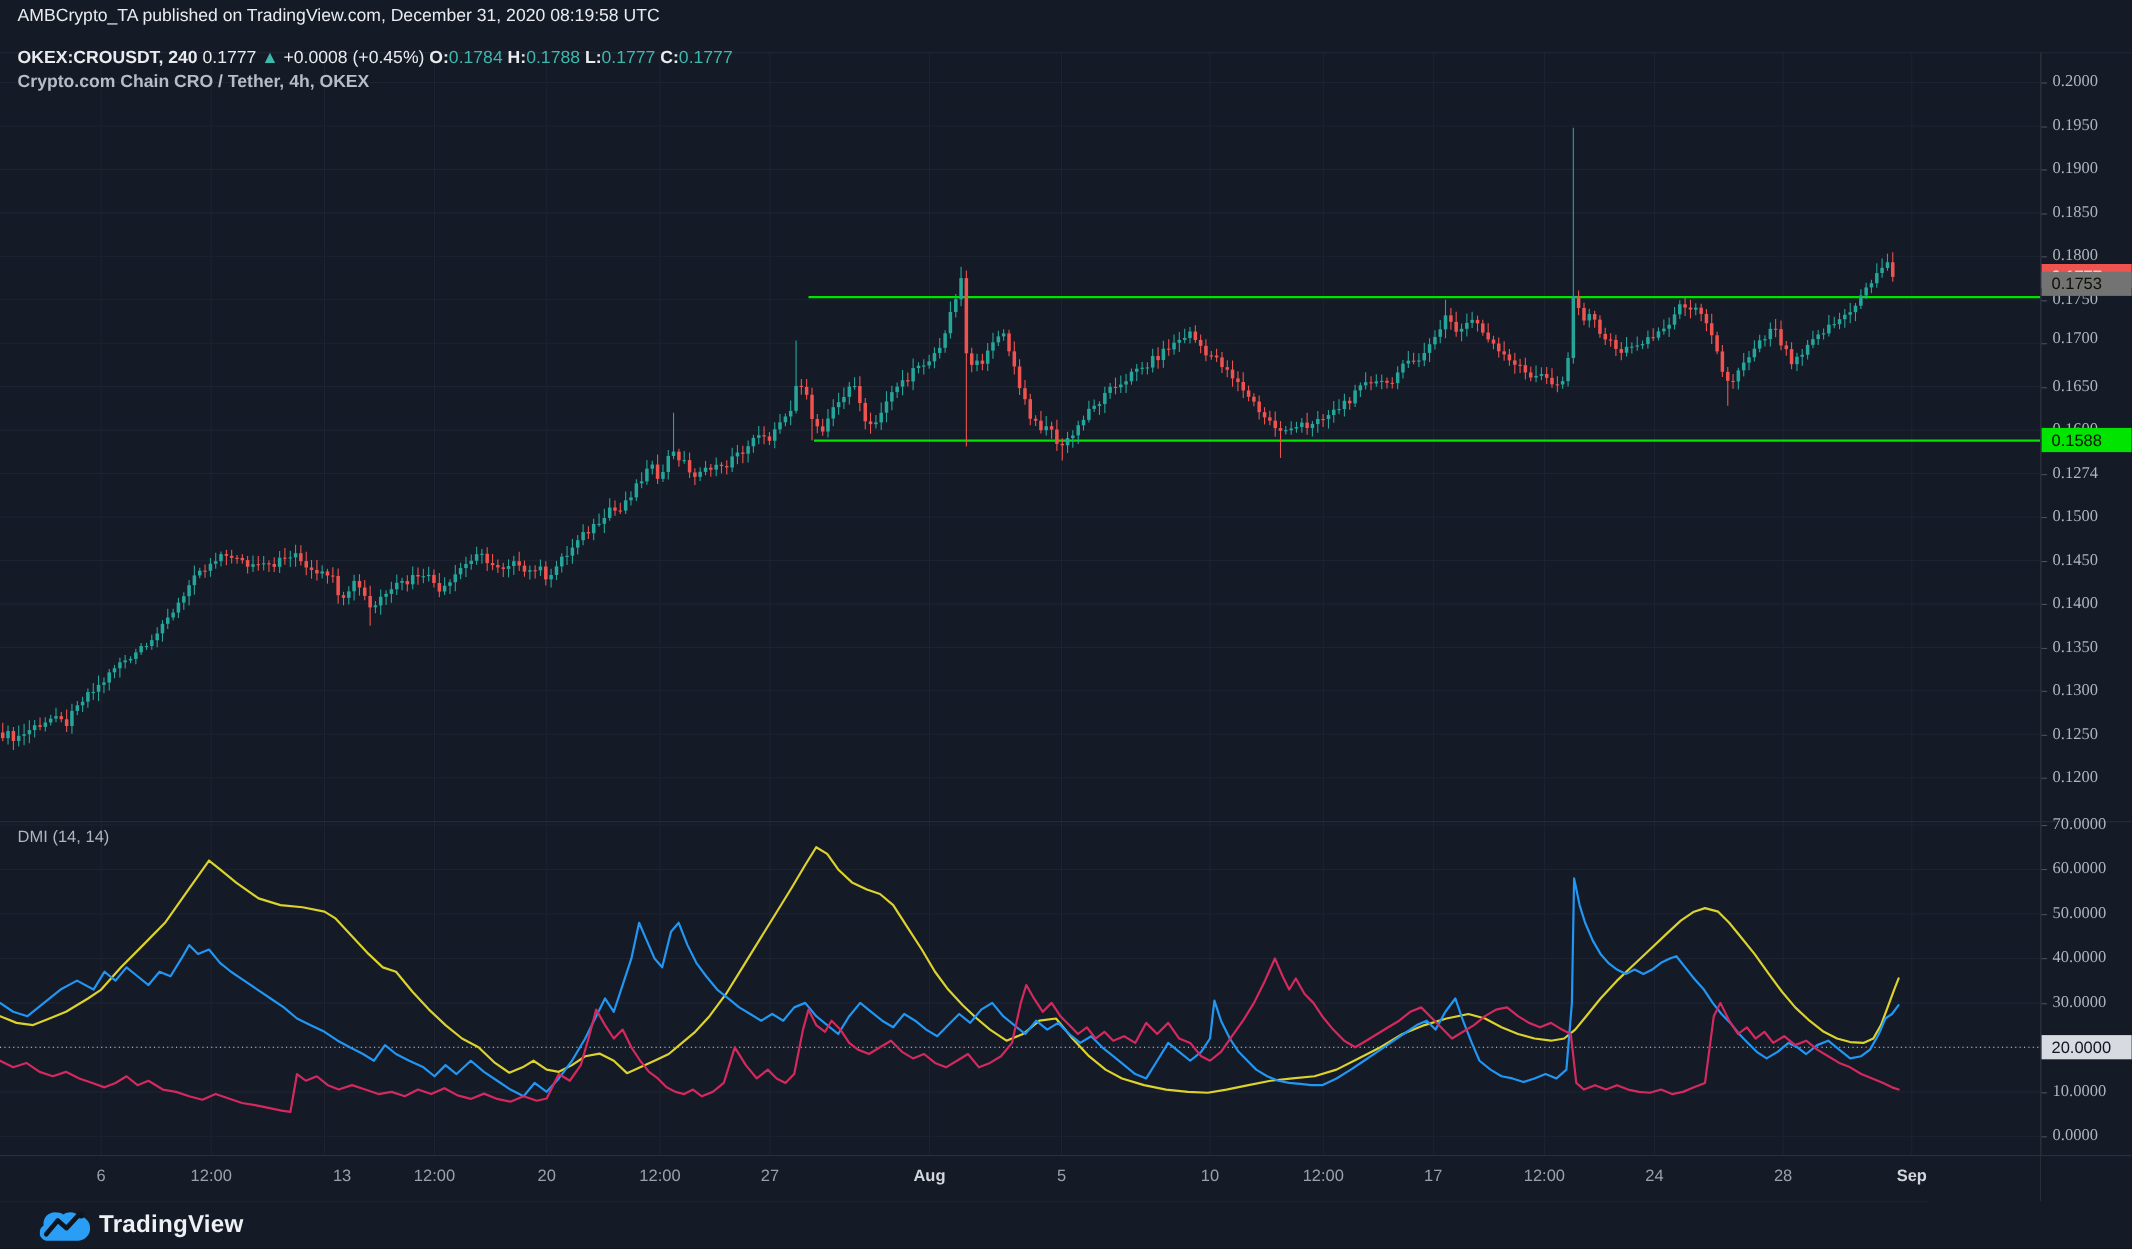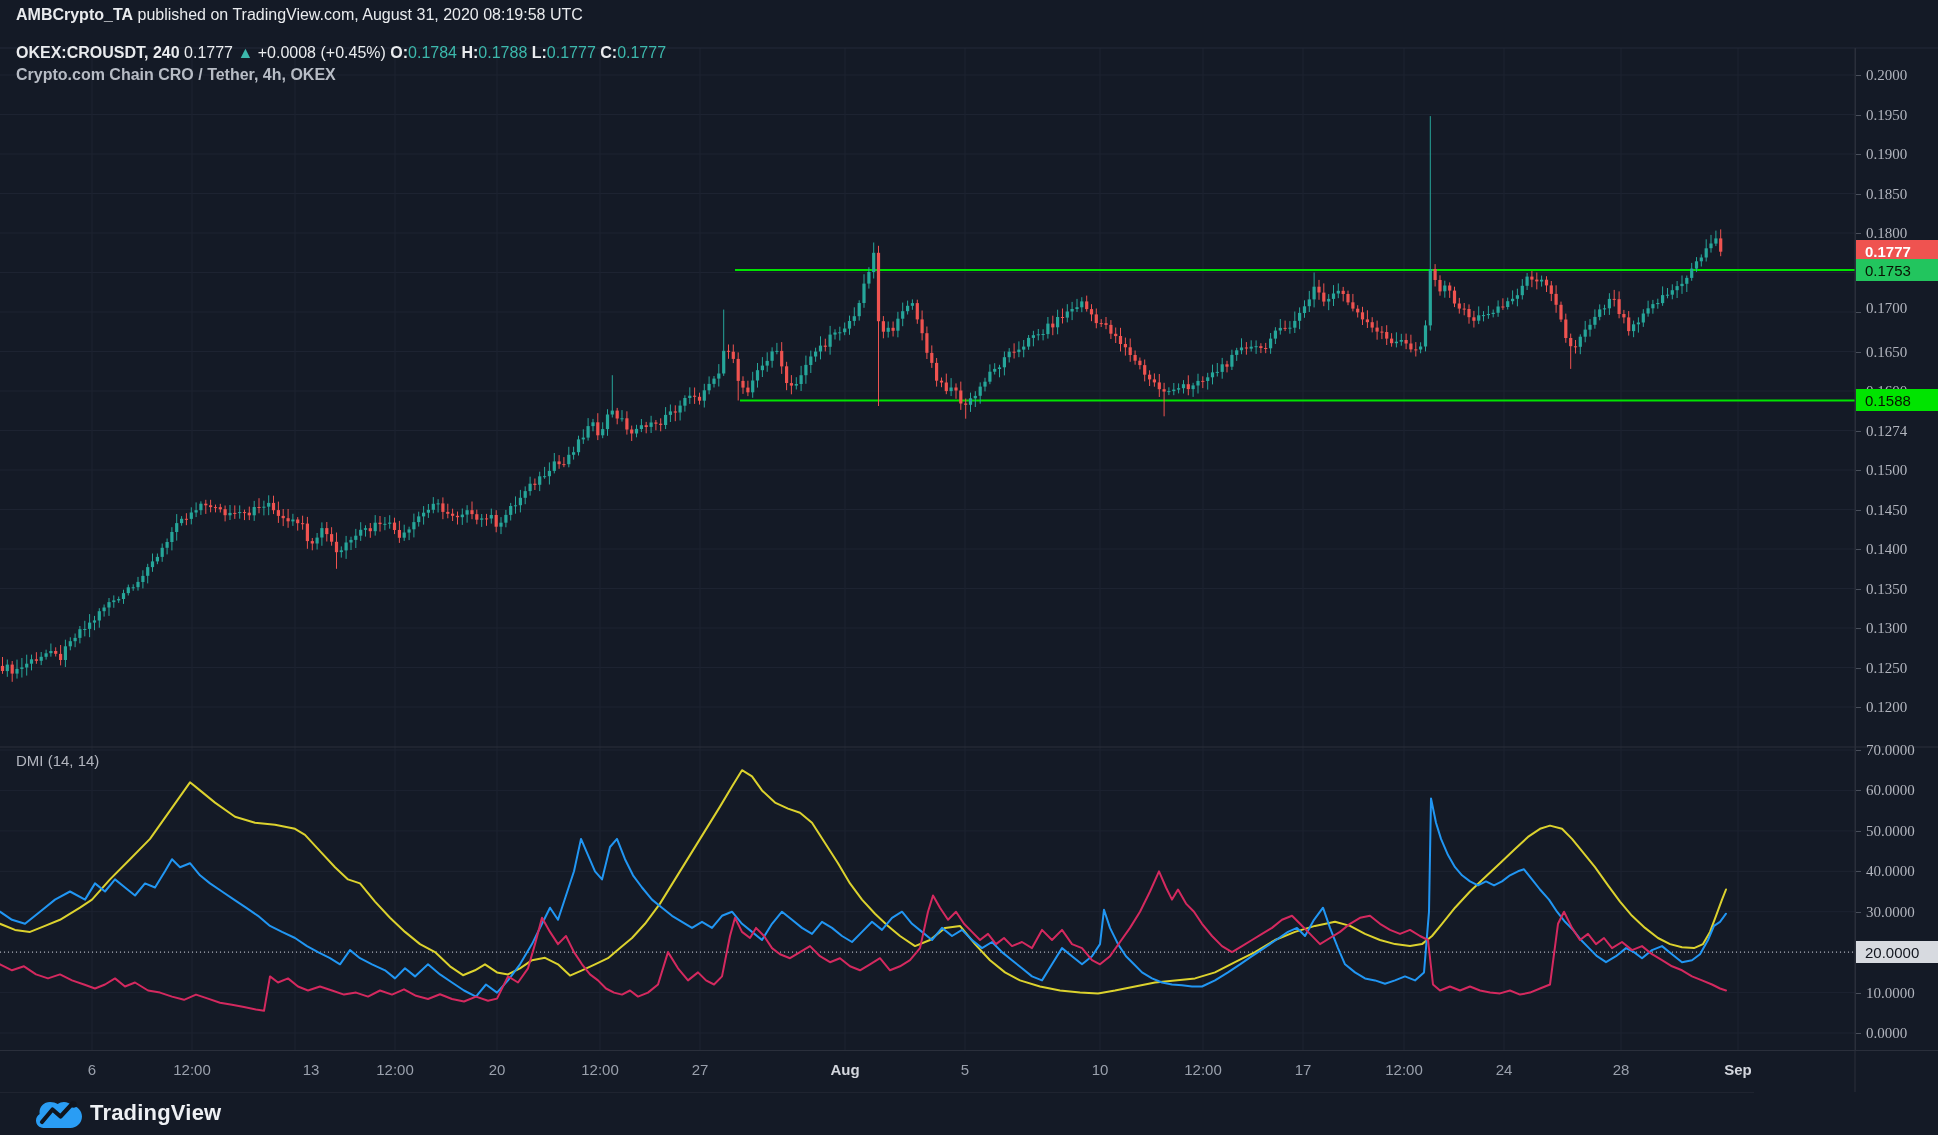--- a/index.html
+++ b/index.html
@@ -2,21 +2,21 @@
 <html><head>
 <meta charset="utf-8">
 <style>
   html,body{margin:0;padding:0;background:#10141d;}
   #stage{position:relative;width:1938px;height:1135px;background:#141a26;overflow:hidden;
          font-family:"Liberation Sans",sans-serif;-webkit-font-smoothing:antialiased;}
   .abs{position:absolute;}
   #chart-svg{position:absolute;left:0;top:0;z-index:1;}
   
   #hdr1{left:16px;top:6px;font-size:16px;color:#e9ebee;z-index:6;white-space:nowrap;}
-  #hdr1 b{font-weight:700;}
+  #hdr1 b{font-weight:400;}
   #hdr2{left:16px;top:28px;font-size:16px;color:#e9ebee;z-index:6;white-space:nowrap;margin-top:16px;}
   #hdr2 .sym{font-weight:700;}
   #hdr2 .teal{color:#3cb8ac;}
   #hdr2 .lbl{font-weight:700;color:#e9ebee;}
   #pane-title{left:16px;top:66px;font-size:16px;font-weight:700;color:#b7bcc5;z-index:6;white-space:nowrap;}
   #dmi-title{left:16px;top:752px;font-size:15px;color:#b2b5be;z-index:6;white-space:nowrap;}
   
   #price-axis{left:1855px;top:48px;width:83px;height:1002px;border-left:1px solid #2a2f3b;z-index:4;}
   .tick-label{position:absolute;left:10px;transform:translateY(-50%);font-size:15px;color:#b2b5be;white-space:nowrap;font-family:Liberation Serif, serif;}
   .tick-dash{position:absolute;left:0;width:5px;height:1px;background:#4a505c;}
@@ -797,21 +797,21 @@
         <line x1="1720.7" y1="229.4" x2="1720.7" y2="256.2" stroke="#ef5350" stroke-width="1"></line>
         <rect x="1719.1" y="238.4" width="3.2" height="13.3" fill="#ef5350"></rect>
       </g>
       <line x1="0" y1="952.1" x2="1855" y2="952.1" stroke="#d2d6dd" stroke-width="1" stroke-dasharray="1 3"></line>
       <polyline points="0,923.8 15,929.9 30,931.9 45,925.9 60,919.8 80,907.7 92,899.6 110,879.4 130,859.2 150,838.9 170,810.6 190,782.3 200,790.4 215,802.6 235,816.7 255,822.8 275,824.8 295,828.8 305,834.9 320,851.1 335,867.2 348,879.4 360,883.4 375,901.6 390,917.8 405,931.9 420,944.1 435,952.1 450,966.3 463,975.2 475,970.3 485,964.3 497,972.4 508,974.4 520,968.3 532,960.2 545,957.8 558,964.3 570,975.6 582,970.3 595,964.3 608,958.2 620,948.1 632,938.0 645,923.8 660,903.6 675,879.4 690,855.1 705,830.9 720,806.6 732,786.4 742,770.2 752,776.3 762,790.4 775,802.6 788,808.6 800,812.7 812,822.8 825,843.0 838,863.2 850,883.4 862,899.6 875,913.7 888,925.9 900,936.0 915,946.1 930,940.0 945,927.9 960,925.9 975,944.1 990,960.2 1005,972.4 1020,980.4 1040,986.5 1060,990.5 1080,992.6 1098,993.4 1115,990.5 1135,986.5 1155,982.5 1175,980.4 1195,978.4 1215,972.4 1235,962.2 1255,952.1 1275,940.0 1295,931.9 1315,925.9 1335,921.8 1350,925.9 1365,933.9 1380,940.0 1395,944.1 1410,946.1 1422,944.1 1432,936.0 1442,923.8 1455,907.7 1470,891.5 1485,877.3 1500,863.2 1515,849.0 1528,836.9 1540,828.8 1550,825.6 1562,828.8 1572,838.9 1582,851.1 1595,867.2 1608,885.4 1620,901.6 1632,915.8 1645,927.9 1658,938.0 1670,944.1 1682,947.3 1694,948.1 1703,944.1 1710,931.9 1716,915.8 1722,899.6 1726,889.5" fill="none" stroke="#dcd22e" stroke-width="2" stroke-linejoin="round" stroke-linecap="round"></polyline>
       <polyline points="0,911.7 12,919.8 25,923.8 40,911.7 55,899.6 70,891.5 85,899.6 95,883.4 105,891.5 115,879.4 125,887.5 135,895.5 145,883.4 155,887.5 165,871.3 172,859.2 180,867.2 190,863.2 200,875.3 210,883.4 222,891.5 234,899.6 246,907.7 258,915.8 270,925.9 282,931.9 295,938.0 307,946.1 318,952.1 330,958.2 340,964.3 350,950.1 360,958.2 372,964.3 385,970.3 395,978.4 405,968.3 415,976.4 428,964.3 440,974.4 452,982.5 464,990.5 476,996.6 486,984.5 497,992.6 508,980.4 520,964.3 532,944.1 542,923.8 550,907.7 558,919.8 566,895.5 574,871.3 581,838.9 588,855.1 595,871.3 602,879.4 610,847.0 617,838.9 625,859.2 633,875.3 642,887.5 652,899.6 662,907.7 672,915.8 682,921.8 692,927.9 702,921.8 712,927.9 722,915.8 732,911.7 742,923.8 752,931.9 762,940.0 772,923.8 782,911.7 792,919.8 802,927.9 812,933.9 822,921.8 832,927.9 842,936.0 852,942.0 862,931.9 872,921.8 882,929.9 892,917.8 902,911.7 912,923.8 922,931.9 932,940.0 942,927.9 952,936.0 962,929.9 972,940.0 982,948.1 992,942.0 1002,952.1 1012,960.2 1022,968.3 1032,976.4 1042,980.4 1052,964.3 1062,948.1 1072,956.2 1082,964.3 1092,956.2 1100,944.1 1104,909.7 1110,927.9 1118,944.1 1126,956.2 1134,964.3 1142,972.4 1152,978.4 1162,982.5 1172,984.5 1182,985.3 1192,986.5 1202,986.5 1215,980.4 1228,972.4 1240,964.3 1252,956.2 1264,948.1 1276,940.0 1288,931.9 1297,927.9 1305,936.0 1314,919.8 1323,907.7 1330,927.9 1338,948.1 1345,964.3 1355,972.4 1365,978.4 1375,980.4 1385,983.7 1395,980.4 1405,976.4 1415,980.4 1424,972.4 1429,911.7 1431,798.5 1436,822.8 1441,838.9 1448,855.1 1455,867.2 1462,875.3 1470,881.4 1478,885.4 1486,881.4 1494,885.4 1502,881.4 1510,875.3 1518,871.3 1524,869.3 1532,879.4 1540,889.5 1549,899.6 1557,911.7 1565,921.8 1573,929.9 1581,940.0 1589,948.1 1597,956.2 1606,962.2 1616,956.2 1626,948.1 1634,952.1 1642,958.2 1652,950.1 1662,946.1 1672,954.2 1682,962.2 1692,960.2 1700,954.2 1708,940.0 1714,925.9 1720,921.8 1726,913.7" fill="none" stroke="#2196f3" stroke-width="2" stroke-linejoin="round" stroke-linecap="round"></polyline>
       <polyline points="0,964.3 12,970.3 24,966.3 36,974.4 48,978.4 60,974.4 72,980.4 84,984.5 95,988.5 105,984.5 115,978.4 125,986.5 135,982.5 148,990.5 160,992.6 172,996.6 184,999.8 196,994.6 208,998.6 220,1002.7 232,1004.7 244,1007.1 256,1009.6 264,1010.8 270,976.4 278,982.5 288,978.4 298,986.5 308,990.5 320,986.5 332,990.5 344,994.6 356,992.6 368,996.6 380,990.5 392,994.6 404,989.3 416,995.8 428,999.0 440,994.2 452,999.0 464,1001.5 476,996.6 488,1000.7 497,998.6 508,976.4 518,982.5 528,968.3 535,944.1 542,917.8 550,931.9 558,944.1 566,936.0 574,952.1 582,964.3 590,974.4 598,980.4 606,988.5 614,992.6 622,994.6 630,990.5 638,996.6 648,992.6 658,984.5 668,952.1 678,968.3 688,980.4 698,972.4 706,980.4 714,984.5 722,976.4 730,936.0 735,917.8 742,931.9 750,938.0 756,927.9 764,936.0 772,948.1 780,954.2 790,958.2 800,952.1 810,946.1 820,956.2 830,962.2 840,958.2 850,966.3 860,970.3 870,964.3 880,958.2 890,970.3 900,966.3 910,960.2 920,948.1 928,911.7 933,895.5 940,907.7 948,919.8 956,911.7 964,923.8 972,931.9 980,940.0 988,933.9 996,944.1 1004,938.0 1012,946.1 1022,942.0 1032,948.1 1042,929.9 1052,940.0 1062,929.9 1072,944.1 1082,948.1 1092,960.2 1100,964.3 1110,956.2 1120,942.0 1130,927.9 1140,911.7 1150,891.5 1159,871.3 1166,887.5 1172,899.6 1178,889.5 1186,903.6 1194,911.7 1202,923.8 1212,936.0 1222,946.1 1232,952.1 1242,946.1 1252,940.0 1262,933.9 1272,927.9 1282,919.8 1292,915.8 1300,923.8 1310,933.9 1320,944.1 1330,938.0 1340,931.9 1350,923.8 1360,917.8 1370,915.8 1380,923.8 1390,929.9 1400,933.9 1410,929.9 1420,936.0 1428,940.0 1433,984.5 1440,990.5 1450,986.5 1460,990.5 1470,986.5 1480,990.5 1490,992.6 1500,993.4 1510,990.5 1520,994.6 1530,992.6 1540,988.5 1550,984.5 1558,923.8 1564,911.7 1572,927.9 1580,940.0 1588,933.9 1596,944.1 1604,938.0 1612,948.1 1622,942.0 1632,950.1 1642,946.1 1652,954.2 1662,960.2 1672,966.3 1682,970.3 1692,976.4 1702,980.4 1712,984.5 1720,988.5 1726,990.5" fill="none" stroke="#d4295f" stroke-width="2" stroke-linejoin="round" stroke-linecap="round"></polyline>
       <line x1="1855" y1="48" x2="1855" y2="1092" stroke="#2a2f3b" stroke-width="1"></line>
     </svg>
 
-  <div id="hdr1" class="abs"><b>AMBCrypto_TA</b><span> published on TradingView.com, August 31, 2020 08:19:58 UTC</span></div>
+  <div id="hdr1" class="abs"><b>AMBCrypto_TA</b><span> published on TradingView.com, December 31, 2020 08:19:58 UTC</span></div>
 
   <div id="hdr2" class="abs">
     <span class="sym">OKEX:CROUSDT, 240</span>
     <span>0.1777</span>
     <span class="teal">▲</span>
     <span>+0.0008 (+0.45%)</span>
     <span class="lbl">O:</span><span class="teal">0.1784</span>
     <span class="lbl">H:</span><span class="teal">0.1788</span>
     <span class="lbl">L:</span><span class="teal">0.1777</span>
     <span class="lbl">C:</span><span class="teal">0.1777</span>
@@ -868,21 +868,21 @@
      <div class="tick-label" style="top:823px">40.0000</div>
       <div class="tick-dash" style="top:783px"></div>
      <div class="tick-label" style="top:783px">50.0000</div>
       <div class="tick-dash" style="top:742px"></div>
      <div class="tick-label" style="top:742px">60.0000</div>
       <div class="tick-dash" style="top:702px"></div>
      <div class="tick-label" style="top:702px">70.0000</div>
       <div class="axis-badge" style="top:203px;background:#ef5350;color:#ffffff;font-weight:700">
         <span>0.1777</span>
       </div>
-      <div class="axis-badge" style="top:222px;background:#22c55e;color:#0a1203;font-weight:400">
+      <div class="axis-badge" style="top:210px;background:#737373;color:#0a1203;font-weight:400">
         <span>0.1753</span>
       </div>
       <div class="axis-badge" style="top:352px;background:#00e400;color:#0a1203;font-weight:400">
         <span>0.1588</span>
       </div>
       <div class="axis-badge" style="top:904px;background:#d7dae0;color:#12161f">
         <span>20.0000</span>
       </div>
     </div>
 

